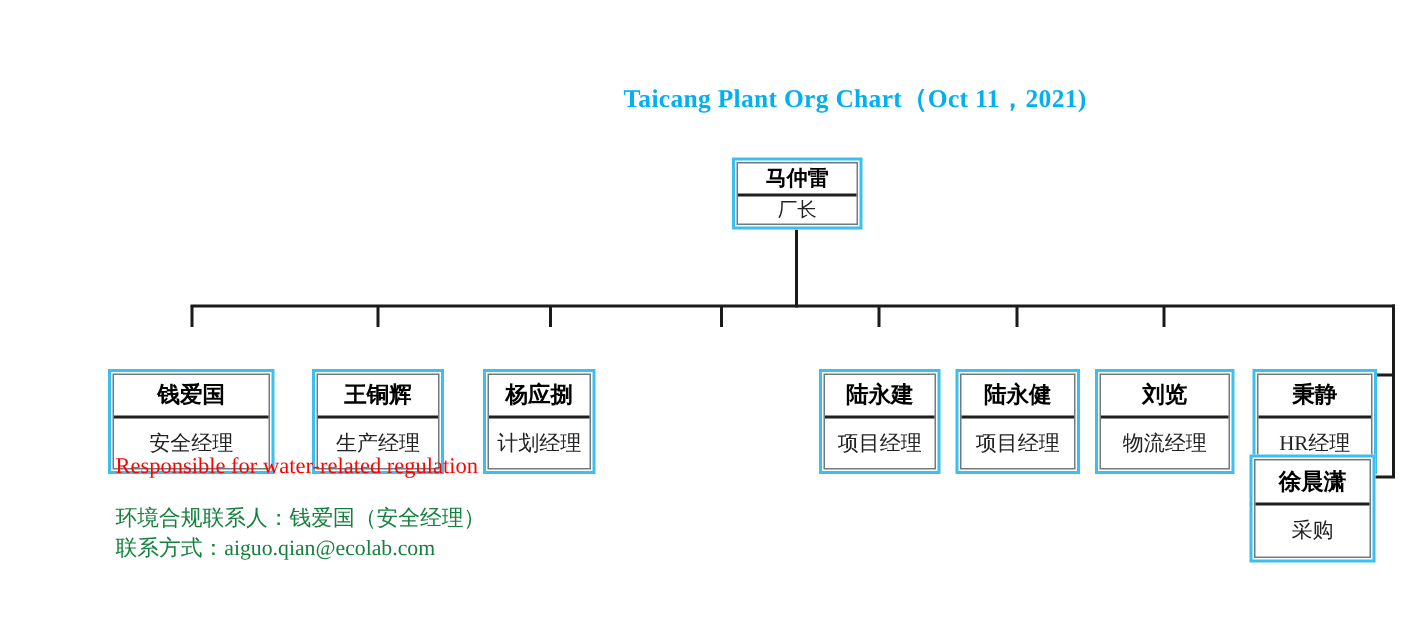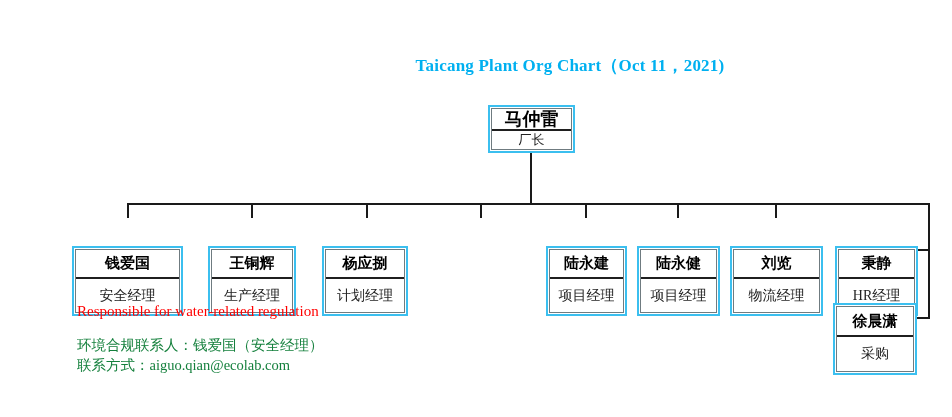--- a/index.html
+++ b/index.html
@@ -25,28 +25,28 @@
     display:flex;align-items:center;justify-content:center;
     font-weight:bold;color:#000;font-size:15px;
     border-bottom:2px solid #1f1f1f;
   }
   .orole{
     flex:1;display:flex;align-items:center;justify-content:center;
     color:#222;font-size:14px;
   }
   
   .b-root{left:488px;top:105px;width:87px;height:48px;}
-  .b-root .oname{height:20px;font-size:18px;}
+  .b-root .oname{height:20px;font-size:14px;}
   .b-root .orole{font-size:13px;text-align:center;}
   
   .rowbox{top:218px;height:70px;margin-top:28px;}
   .rowbox .oname{height:27px;}
   .b-m0{left:72px;width:111px;}
   .b-m1{left:208px;width:88px;}
-  .b-m2{left:322px;width:86px;}
+  .b-m2{left:322px;width:75px;}
   .b-m3{left:435px;width:92px;}
   .b-m4{left:546px;width:81px;}
   .b-m5{left:637px;width:83px;}
   .b-m6{left:730px;width:93px;text-decoration:underline;}
   .b-m7{left:835px;width:83px;}
   
   .b-sub{left:833px;top:303px;width:84px;height:72px;}
   .b-sub .oname{height:28px;}
   
   .line{position:absolute;background:var(--connector,#1a1a1a);}

